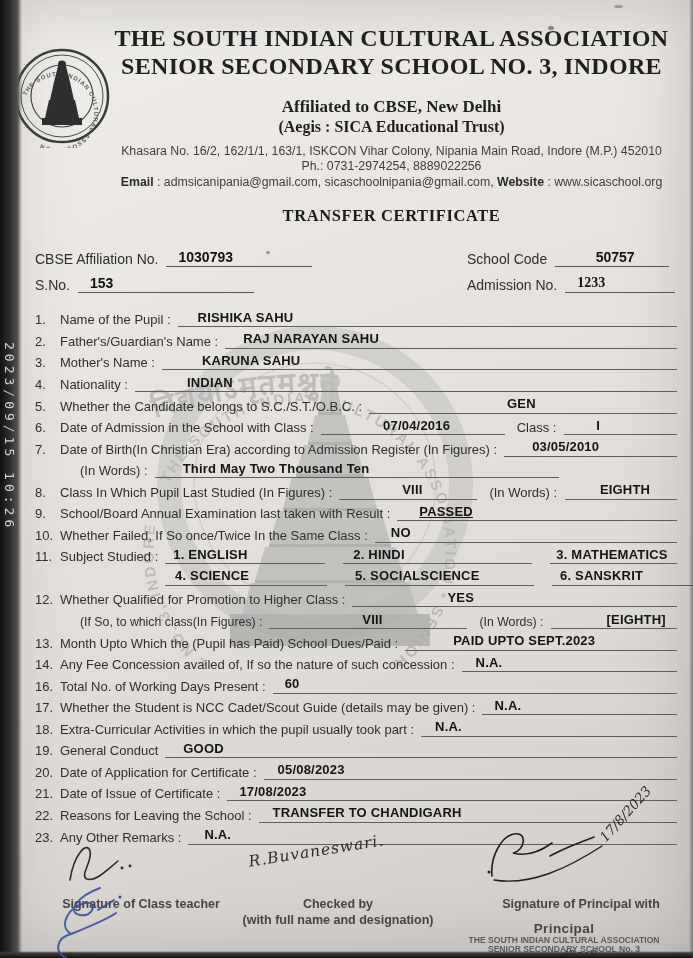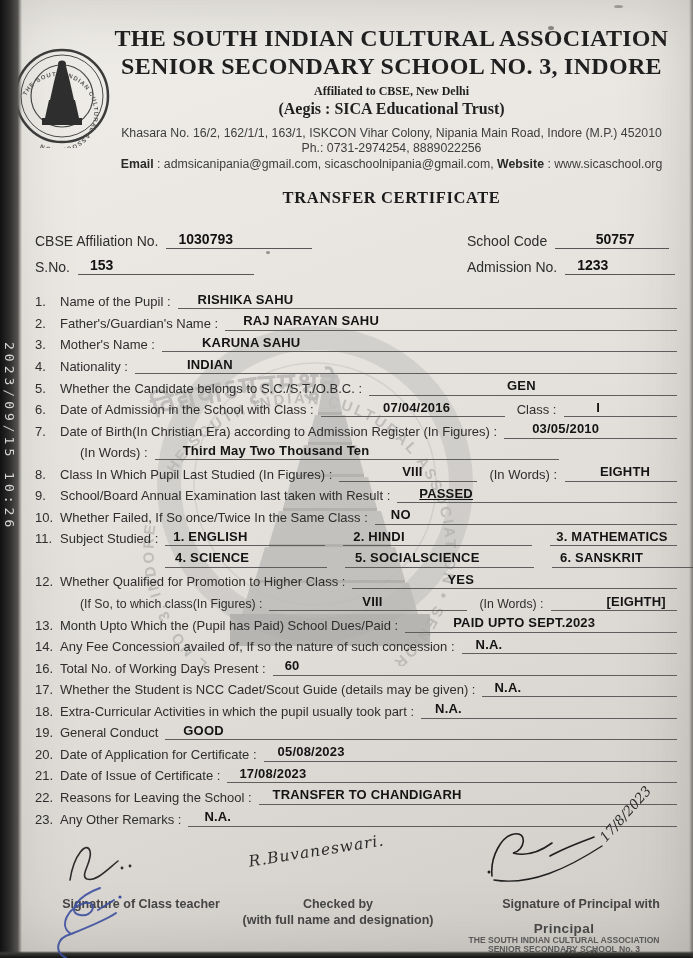--- a/index.html
+++ b/index.html
@@ -18,21 +18,21 @@
   .speck{position:absolute;background:#3c3a38;border-radius:50%;z-index:3;}
   .timestamp{position:absolute;left:2px;top:342px;z-index:4;writing-mode:vertical-rl;
         font-family:"DejaVu Sans Mono",monospace;font-size:13px;letter-spacing:4px;color:#d6d5d2;}
   
   .wm{position:absolute;left:30px;top:316px;z-index:1;opacity:.5;}
   
   .content{position:relative;z-index:2;}
   .logo{position:absolute;left:12px;top:20px;}
   .header{margin:24px 10px 0 100px;text-align:center;color:#1f1f1f;}
   .h-name{font-family:"Liberation Serif",serif;font-weight:bold;font-size:24px;line-height:1.18;letter-spacing:.3px;}
-  .h-aff{font-family:"Liberation Serif",serif;font-weight:bold;font-size:12px;margin-top:3px;}
+  .h-aff{font-family:"Liberation Serif",serif;font-weight:bold;font-size:17px;margin-top:16px;}
   .h-aegis{font-family:"Liberation Serif",serif;font-weight:bold;font-size:16px;margin-top:1px;}
   .h-addr{font-size:12.3px;color:#3d3d3d;margin-top:8px;line-height:1.28;}
   .h-addr b{color:#2a2a2a;}
   .doc-title{font-family:"Liberation Serif",serif;font-weight:bold;font-size:16.5px;letter-spacing:.6px;
         text-align:center;margin:15px 10px 0 100px;color:#1c1c1c;}
   
   .meta{margin:15px 18px 0 35px;font-size:14px;color:#2e2e2e;}
   .mrow{display:flex;align-items:flex-end;height:26px;white-space:nowrap;}
   .mleft{display:flex;align-items:flex-end;width:432px;flex:none;}
   .mlbl{padding-right:8px;}
@@ -144,21 +144,21 @@
         </div>
         <span class="mlbl">School Code</span>
         <span class="mv c" style="width:96px;">50757</span>
       </div>
       <div class="mrow">
         <div class="mleft">
           <span class="mlbl">S.No.</span>
           <span class="mv" style="width:158px;">153</span>
         </div>
         <span class="mlbl">Admission No.</span>
-        <span class="mv" style="width:96px;">1233</span>
+        <span class="mv" style="width:96px;font-family:Liberation Serif, serif;">1233</span>
       </div>
     </div>
 
     <div class="rows">
       <div class="r">
           <span class="n">1.</span>
           <span class="l">Name of the Pupil :</span>
           <span class="v f" style="padding-left:20px;">RISHIKA SAHU</span>
         </div>
       <div class="r">

